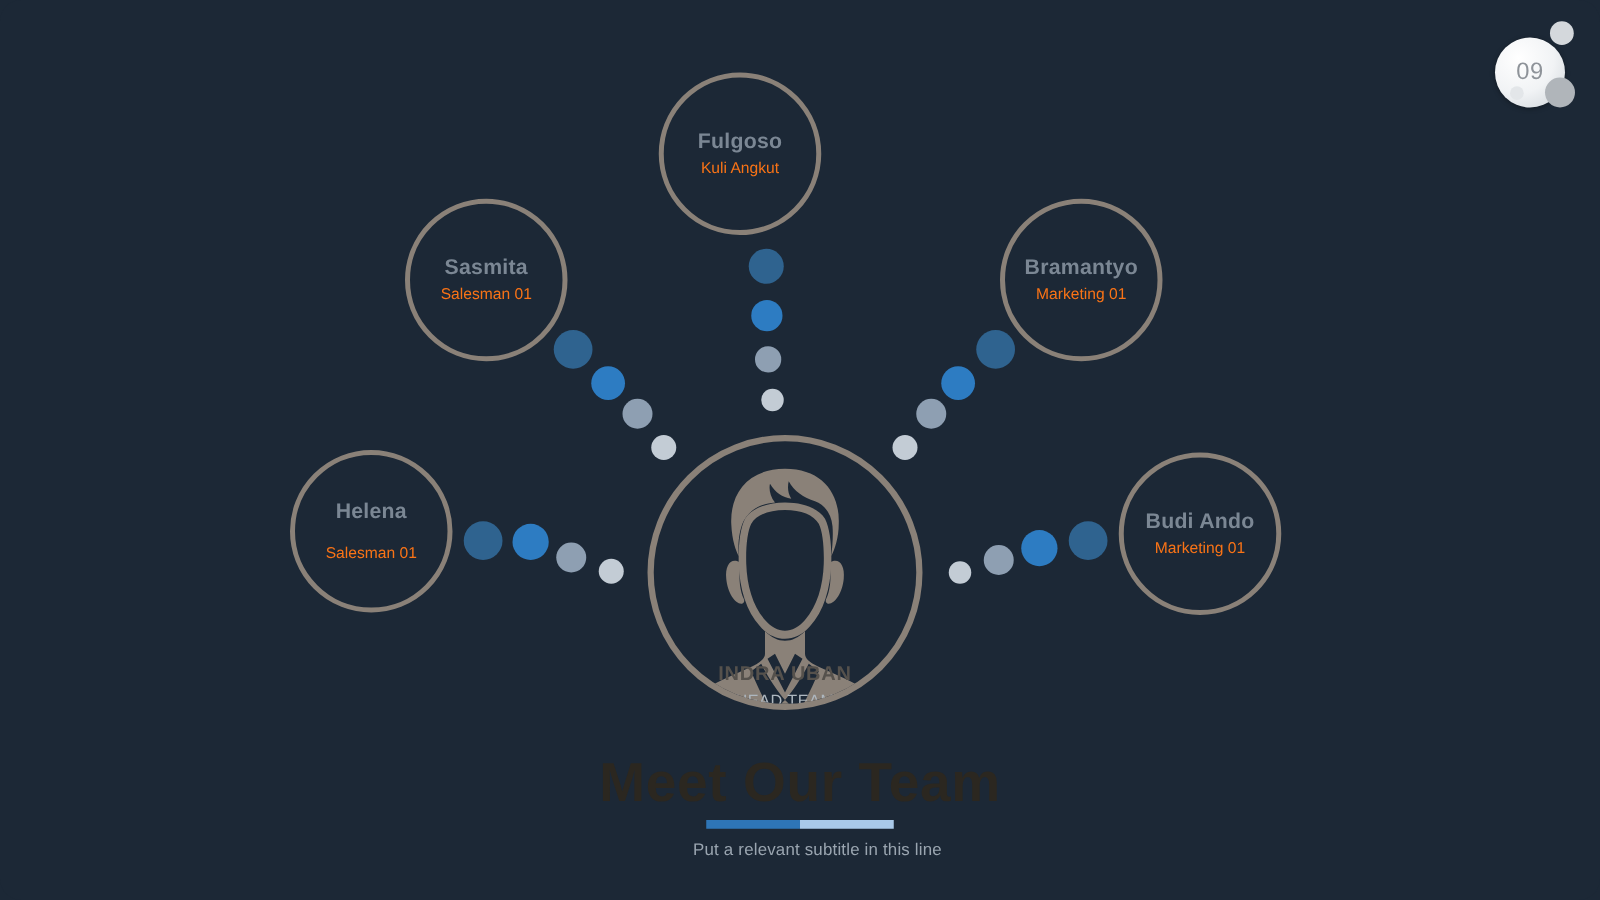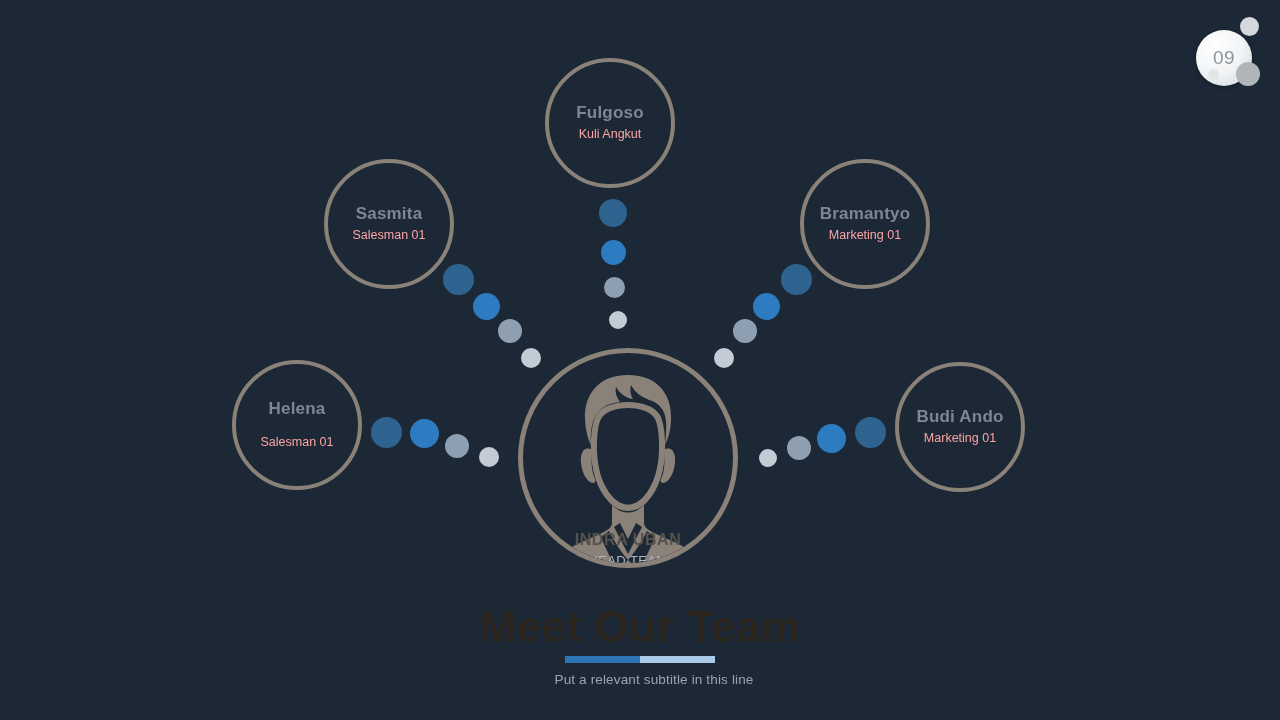--- a/index.html
+++ b/index.html
@@ -35,21 +35,21 @@
     justify-content: center;
     text-align: center;
   }
   .member-name {
     font-weight: bold;
     color: #7b8794;
     letter-spacing: 0.2px;
     line-height: 1.1;
   }
   .member-role {
-    color: #fca5a5;
+    color: #f97316;
     line-height: 1.2;
   }
 
   .m-satellite {
     width: 130px;
     height: 130px;
     border: 4px solid #8a8178;
   }
   .m-satellite .member-name { font-size: 17px; margin-bottom: 4px; }
   .m-satellite .member-role { font-size: 12.5px; }
@@ -170,21 +170,21 @@
 
 <div id="slide" style="background: rgb(28, 40, 54);">
 
   <div id="page-badge-group">
     <div id="page-badge">
       <span id="page-number" style="color: rgb(142, 147, 153);">09</span>
     </div>
   </div>
 
   <div id="members-layer">
-      <div class="member m-satellite" style="left: 545px; top: 58px;">
+      <div class="member m-satellite" style="left: 527px; top: 58px;">
         <div class="member-name">Fulgoso</div>
         <div class="member-role">Kuli Angkut</div>
       </div>
       <div class="member m-satellite" style="left: 324px; top: 159px;">
         <div class="member-name">Sasmita</div>
         <div class="member-role">Salesman 01</div>
       </div>
       <div class="member m-satellite" style="left: 800px; top: 159px;">
         <div class="member-name">Bramantyo</div>
         <div class="member-role">Marketing 01</div>

